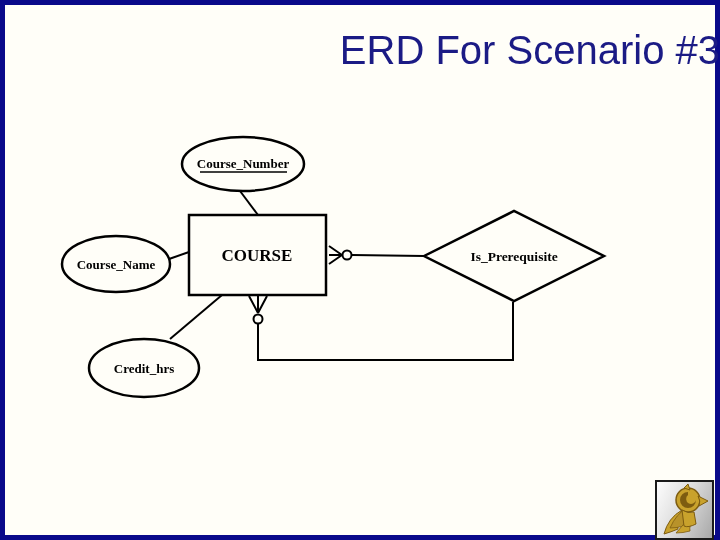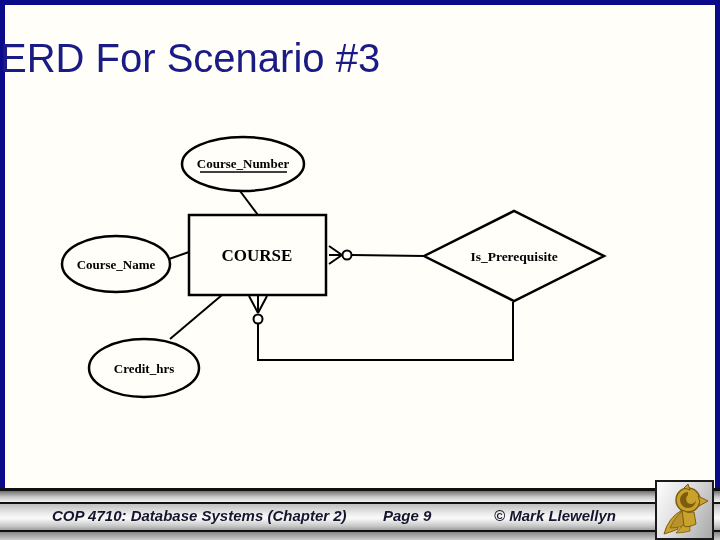--- a/index.html
+++ b/index.html
@@ -6,22 +6,22 @@
   .slide {
     position:relative; width:720px; height:540px;
     background:#fffef8; overflow:hidden;
     font-family:"Liberation Sans", sans-serif;
   }
   .border-frame {
     position:absolute; inset:0; border:5px solid #0a0a8a;
     box-sizing:border-box; pointer-events:none; z-index:1;
   }
   .slide-title {
-    position:absolute; top:36px; left:0; width:100%;
-    text-align:left; font-size:40px; font-weight:400;
+    position:absolute; top:28px; left:0; width:100%;
+    text-align:right; font-size:40px; font-weight:400;
     color:#1b1b85; z-index:2;
   }
   svg.diagram { position:absolute; left:0; top:0; z-index:2; }
   svg.diagram .shape { fill:#fffef8; stroke:#000; stroke-width:2.5; }
   svg.diagram .conn  { stroke:#000; stroke-width:2; fill:none; }
   svg.diagram .ring  { fill:#fffef8; stroke:#000; stroke-width:2; }
   svg.diagram text {
     font-family:"Liberation Serif", serif; font-weight:bold;
     fill:#000; text-anchor:middle;
   }
@@ -105,29 +105,20 @@
       <ellipse class="shape" cx="116" cy="264" rx="54" ry="28" stroke-width="3"></ellipse>
       <text class="lbl-attr" x="116" y="269">Course_Name</text>
     </g>
 
     <g>
       <ellipse class="shape" cx="144" cy="368" rx="55" ry="29" stroke-width="3"></ellipse>
       <text class="lbl-attr" x="144" y="373">Credit_hrs</text>
     </g>
   </svg>
 
-  <div class="footer">
-    <div class="band1"></div>
-    <div class="band2">
-      <span class="footer-text ft-course">COP 4710: Database Systems  (Chapter 2)</span>
-      <span class="footer-text ft-page">Page 9</span>
-      <span class="footer-text ft-copy">© Mark Llewellyn</span>
-    </div>
-    <div class="band3"></div>
-  </div>
 
   <div class="logo-box">
     <svg width="50" height="52" viewBox="0 0 50 52">
 
       <path d="M4 50 Q8 34 22 26 Q16 38 18 45 Q11 48 4 50 Z" fill="#c9a22c" stroke="#7d5c10" stroke-width="1"></path>
       <path d="M10 44 Q16 30 27 24 Q22 35 24 42 Q17 44 10 44 Z" fill="#b8922a" stroke="#7d5c10" stroke-width="0.8"></path>
       <path d="M16 49 Q24 38 33 33 Q29 42 30 47 Q23 49 16 49 Z" fill="#c9a22c" stroke="#7d5c10" stroke-width="0.8"></path>
 
       <circle cx="28" cy="16" r="12" fill="#c9a22c" stroke="#7d5c10" stroke-width="1.5"></circle>
       <path d="M28 8 A8 8 0 1 0 36 16 A5 5 0 1 1 28 11 Z" fill="#7d5c10"></path>

